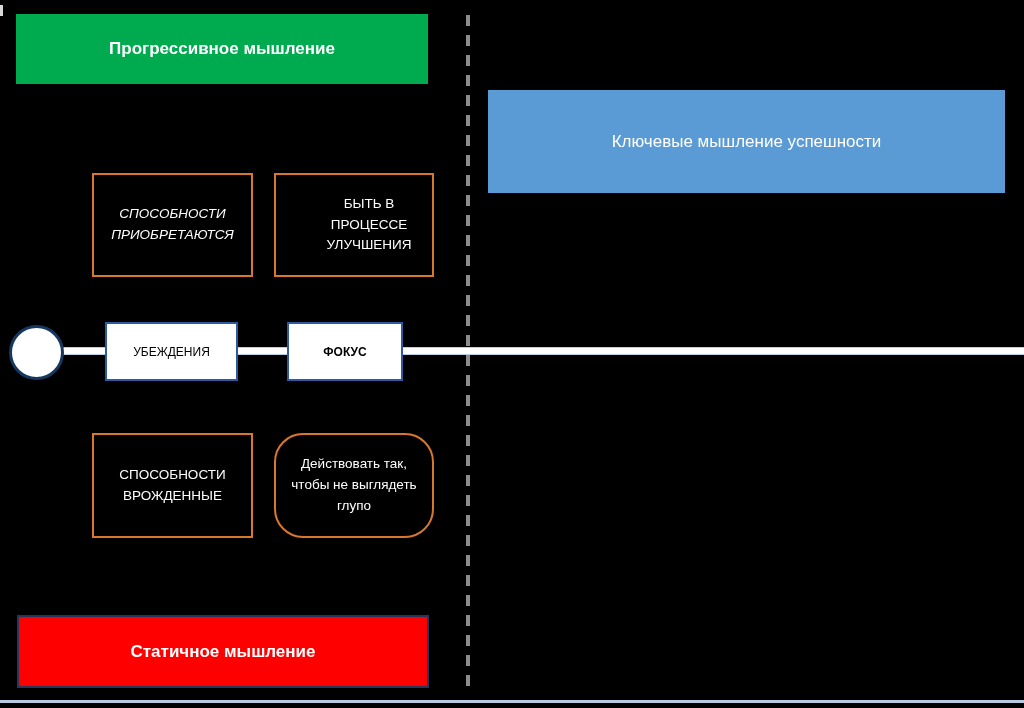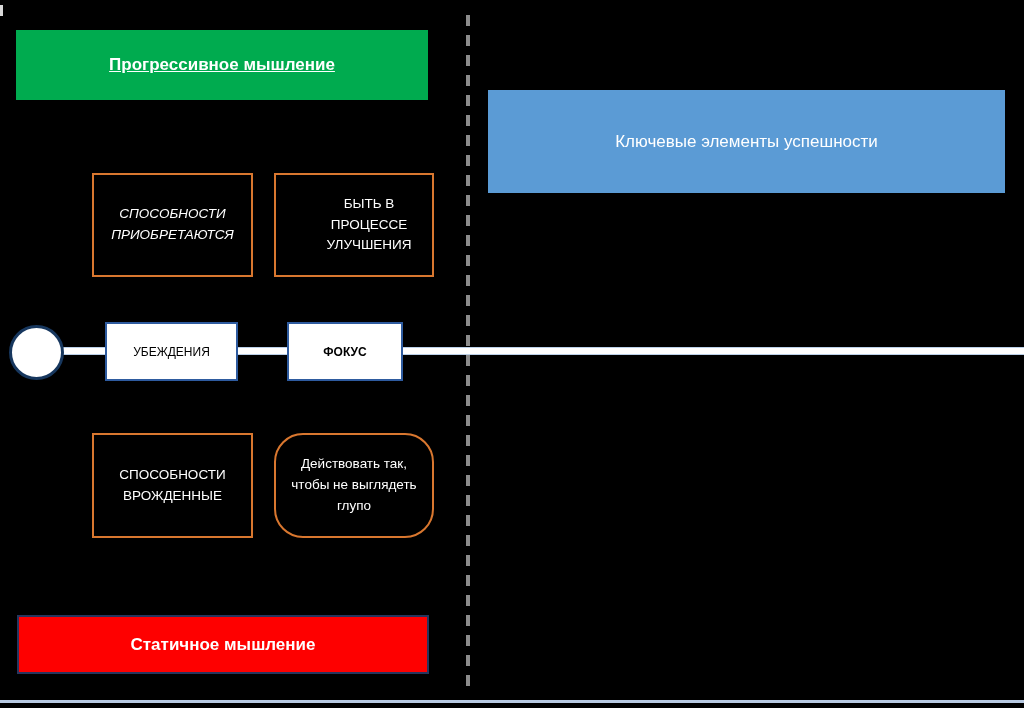--- a/index.html
+++ b/index.html
@@ -20,32 +20,31 @@
   
   .header-box {
     display: flex;
     align-items: center;
     justify-content: center;
     text-align: center;
     color: #ffffff;
     font-size: 17px;
   }
   .header-green {
-    left: 16px; top: 30px; width: 412px; height: 70px;
+    left: 16px; top: 14px; width: 412px; height: 70px;
     background: #00AB4F;
     font-weight: bold;
-    text-decoration: underline;
   }
   .header-blue {
     left: 488px; top: 90px; width: 517px; height: 103px;
     background: #5B9BD5;
     font-weight: normal;
   }
   .header-red {
-    left: 17px; top: 615px; width: 412px; height: 59px;
+    left: 17px; top: 615px; width: 412px; height: 73px;
     background: #FE0000;
     border: 2px solid #26355E;
     font-weight: bold;
   }
 
   
   .concept-box {
     background: #000000;
     border: 2px solid #D9772F;
     color: #ffffff;
@@ -119,21 +118,21 @@
 <body>
 
 <div class="slide">
 
   <div class="abs edge-mark"></div>
 
   <div class="abs header-box header-green">Прогрессивное мышление</div>
 
   <div class="abs header-box header-red">Статичное мышление</div>
 
-  <div class="abs header-box header-blue">Ключевые элементы успешности</div>
+  <div class="abs header-box header-blue">Ключевые мышление успешности</div>
 
   <div class="abs concept-box cb-top-1">СПОСОБНОСТИ ПРИОБРЕТАЮТСЯ</div>
 
   <div class="abs concept-box cb-top-2">БЫТЬ В ПРОЦЕССЕ УЛУЧШЕНИЯ</div>
 
   <div class="abs concept-box cb-bot-1">СПОСОБНОСТИ ВРОЖДЕННЫЕ</div>
 
   <div class="abs concept-box cb-bot-2">Действовать так, чтобы не выглядеть глупо</div>
 
   <div class="abs divider-dashed"></div>

